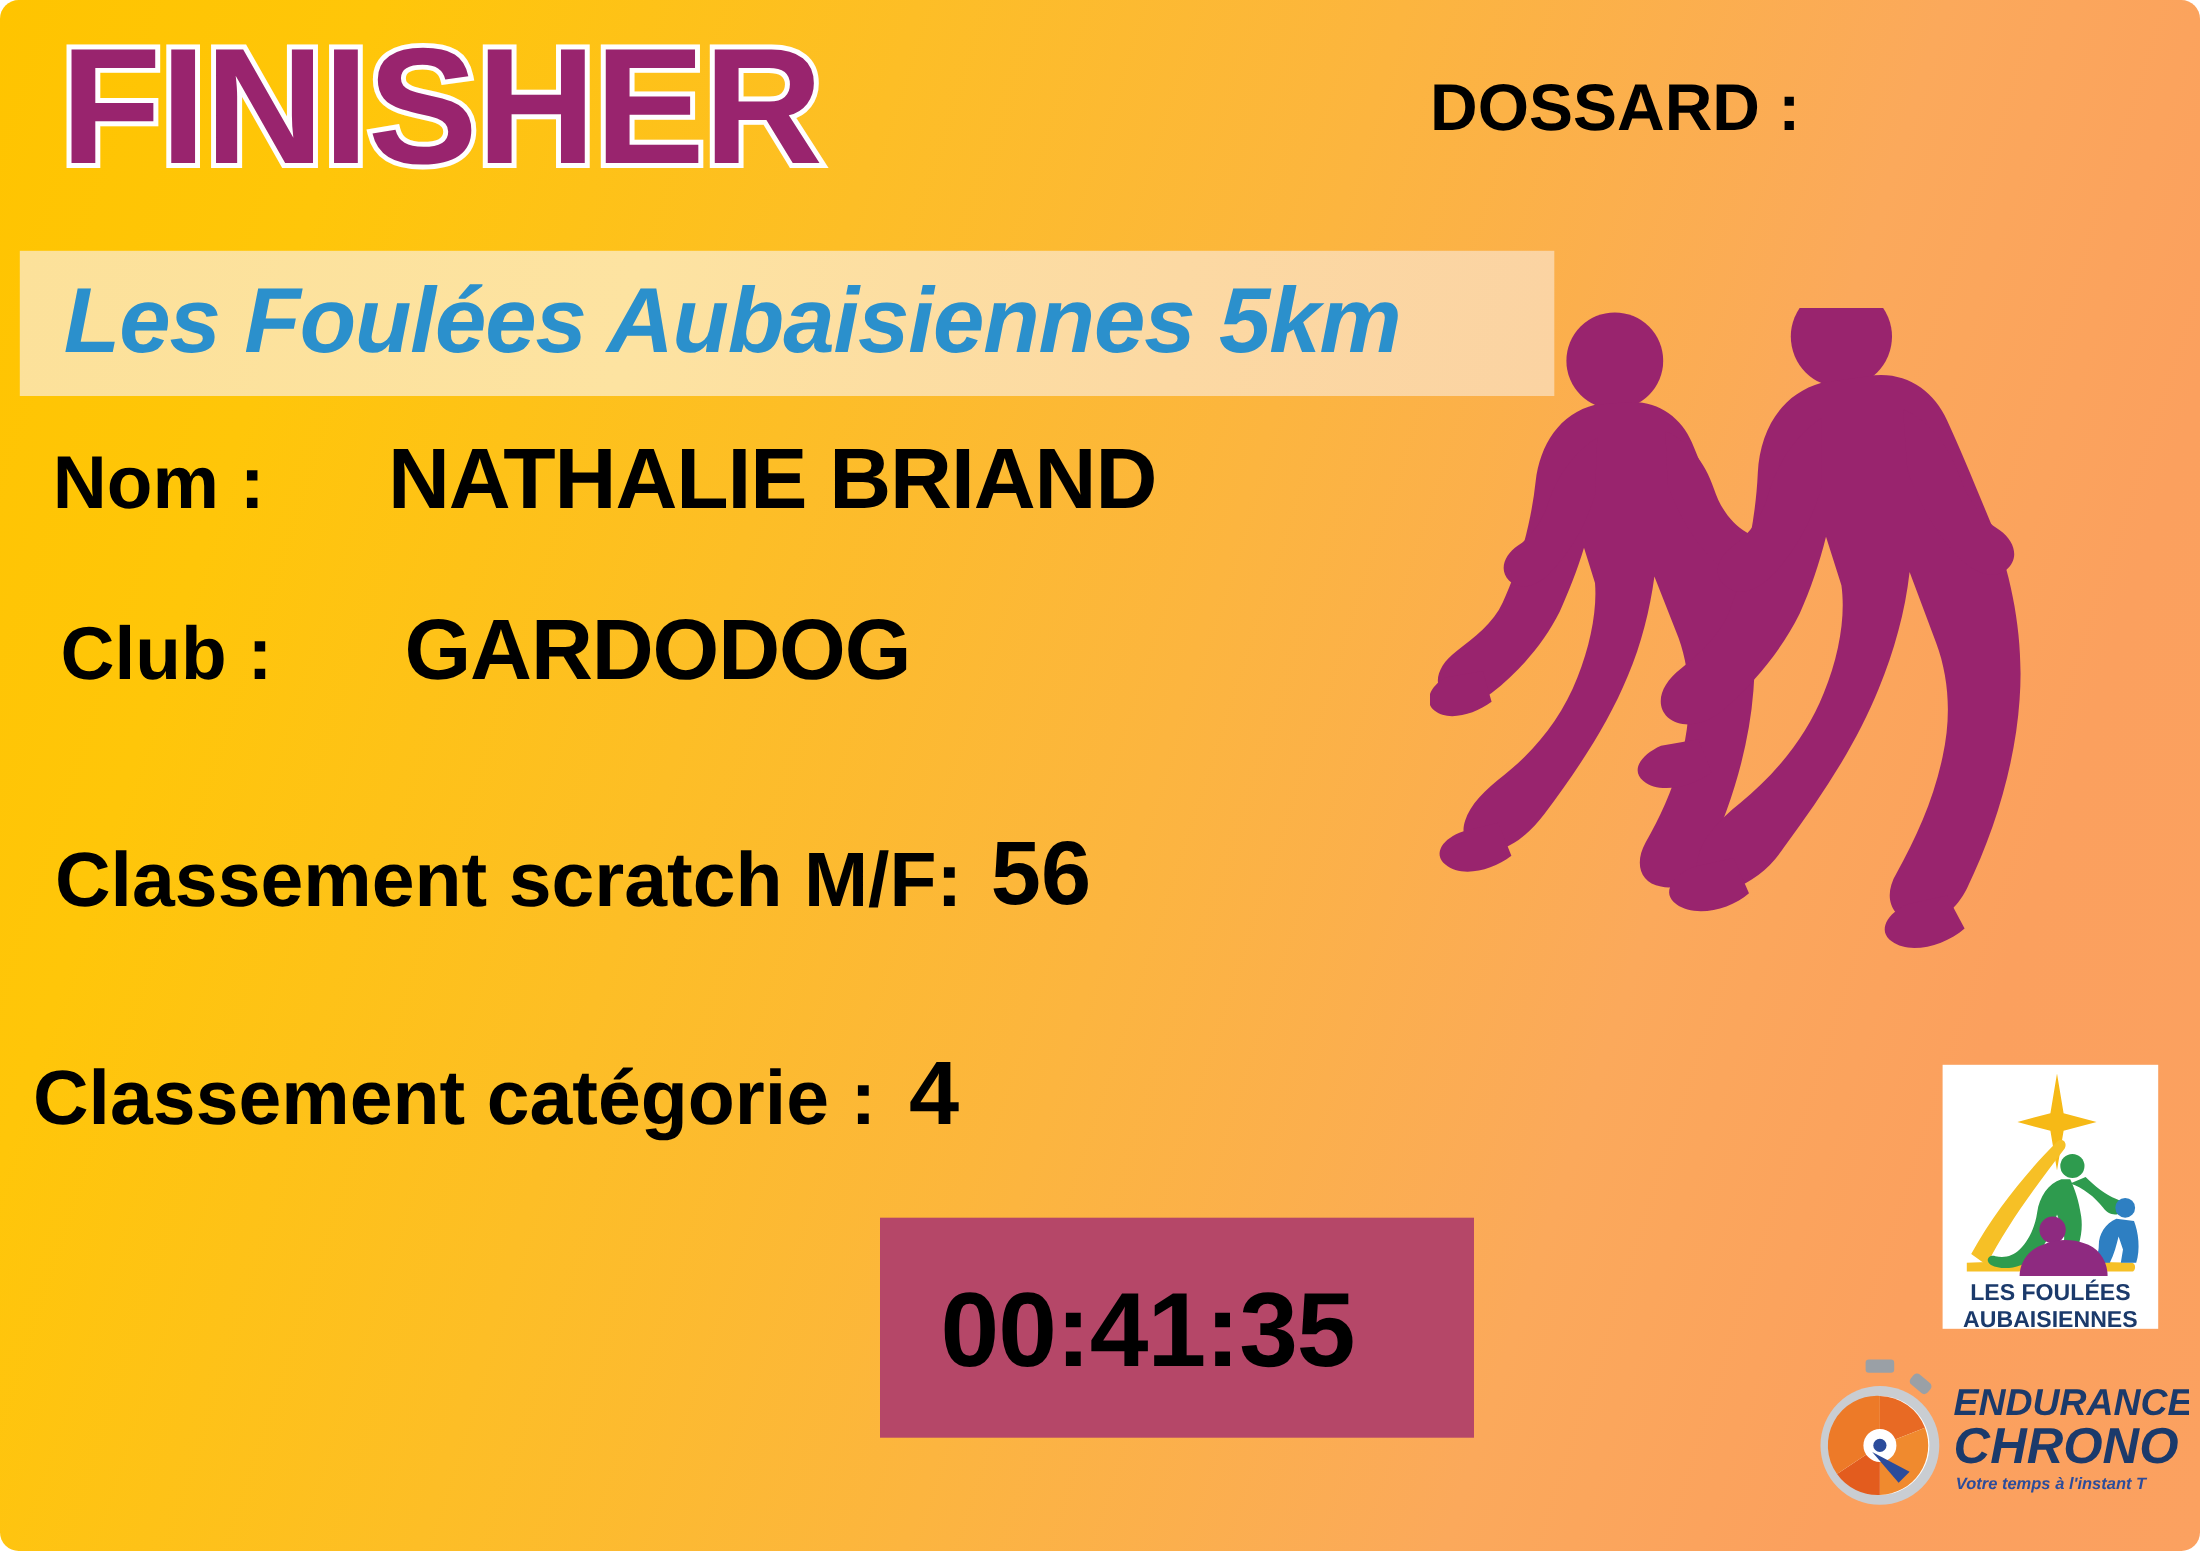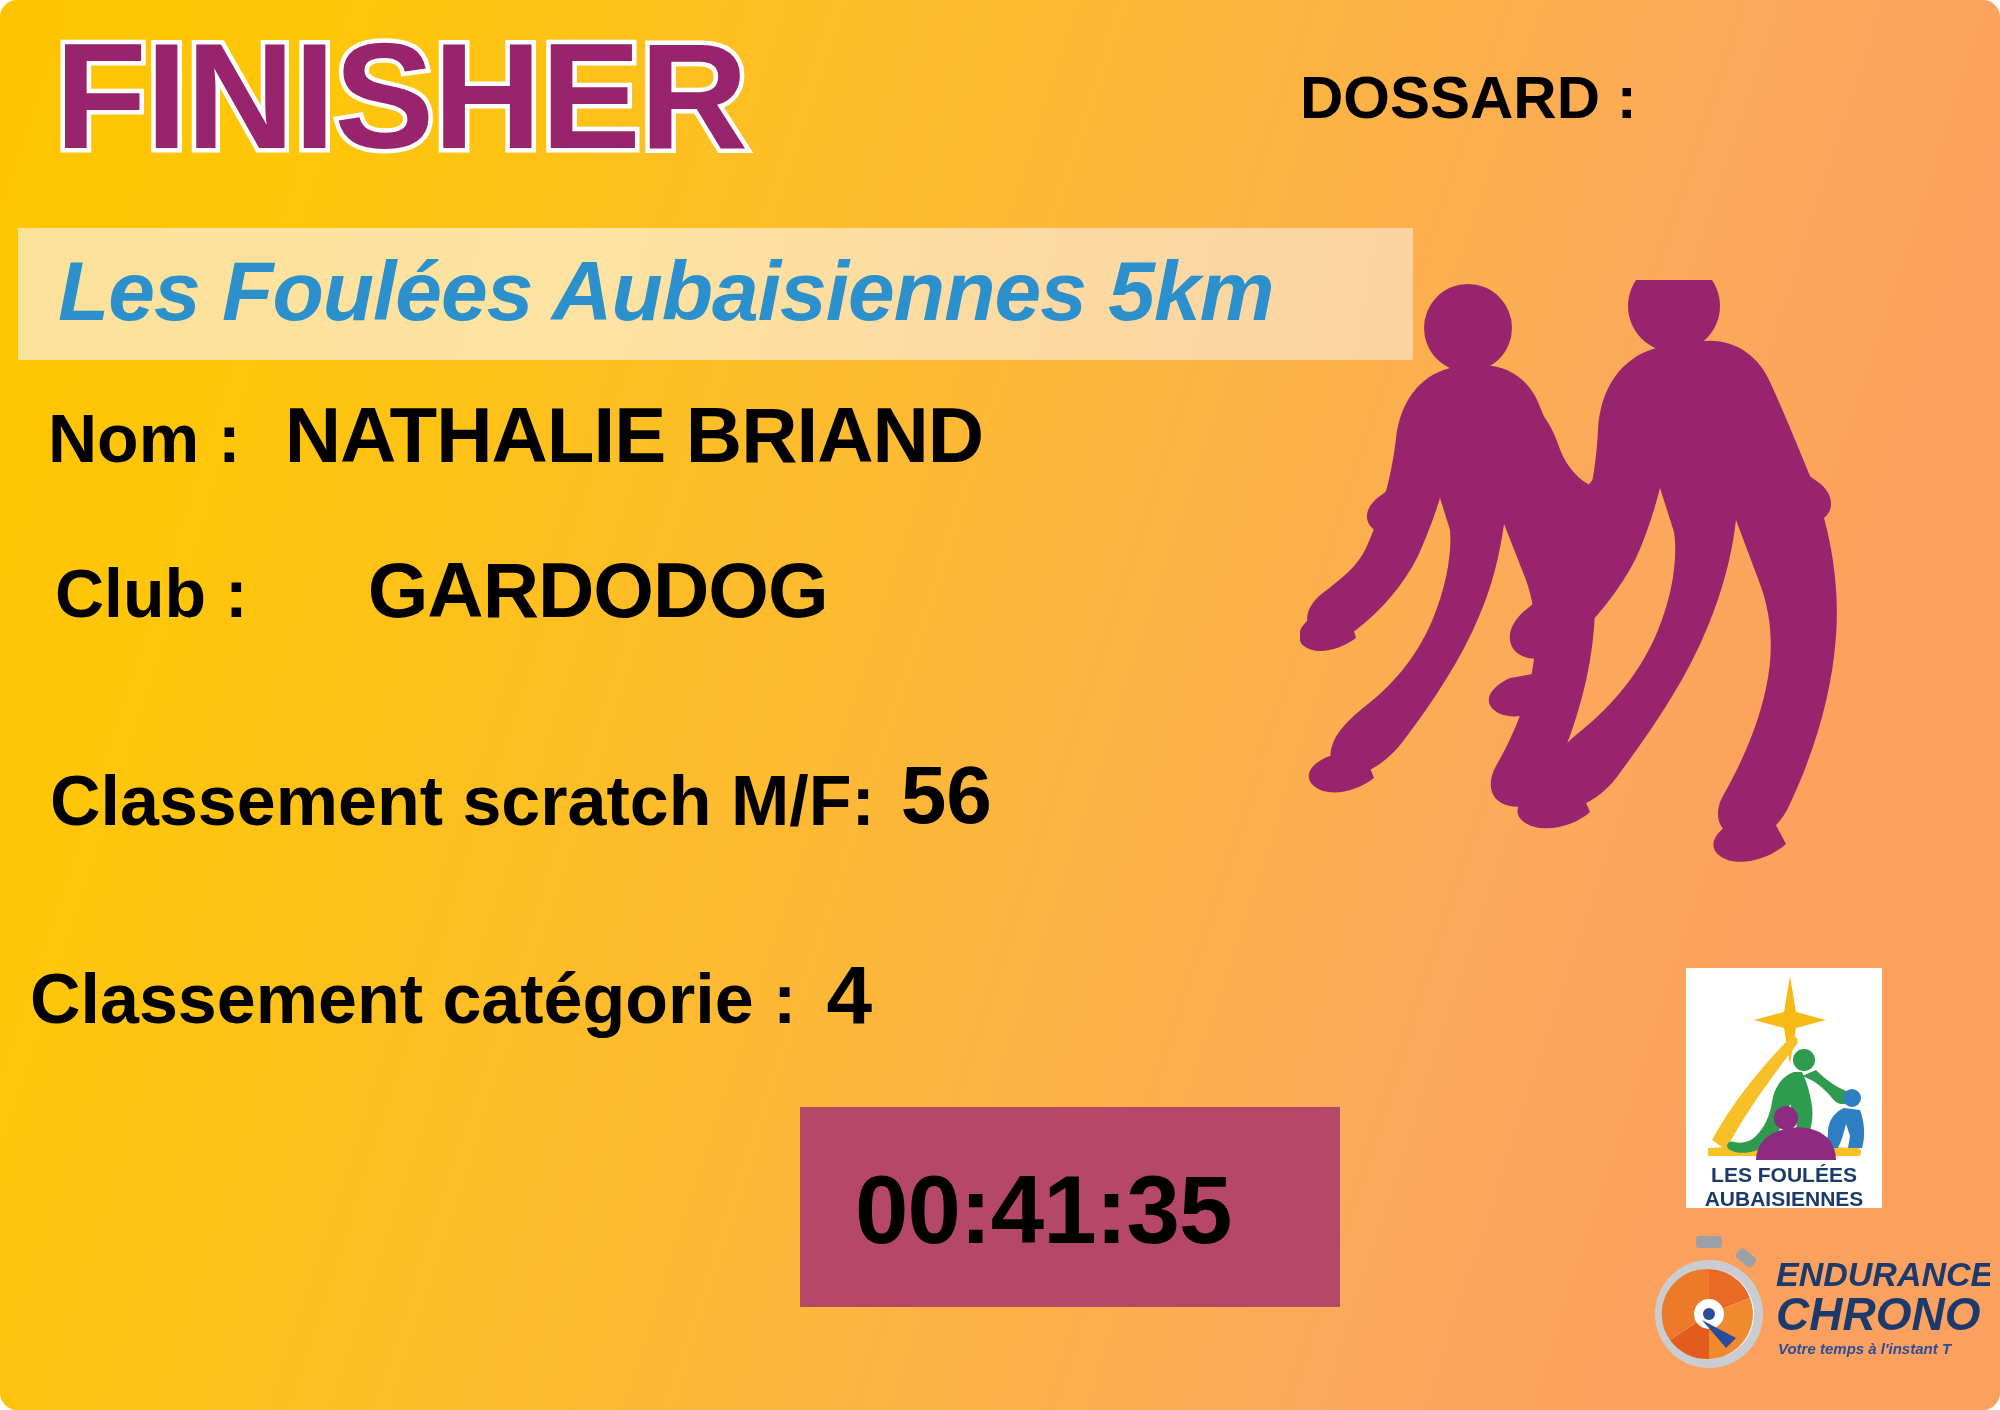--- a/index.html
+++ b/index.html
@@ -92,21 +92,21 @@
     line-height:1.25;
   }
 
   
   .row { position:absolute; white-space:nowrap; color:#000; }
   .label { font-weight:bold; display:inline-block; }
   .value { font-weight:bold; display:inline-block; }
 
   #row-nom     { left:48px; top:390px; font-size:78px; }
   #row-nom .label { font-size:68px; }
-  #row-nom .value { margin-left:44px; font-size:78px; letter-spacing:-1px; }
+  #row-nom .value { margin-left:112px; font-size:78px; letter-spacing:-1px; }
 
   #row-club    { left:55px; top:545px; font-size:78px; }
   #row-club .label { font-size:68px; }
   #row-club .value { margin-left:120px; font-size:78px; letter-spacing:-1px; }
 
   #row-scratch { left:50px; top:748px; }
   #row-scratch .label { font-size:70px; }
   #row-scratch .value { margin-left:26px; font-size:82px; vertical-align:2px; }
 
   #row-cat     { left:30px; top:948px; }
@@ -131,21 +131,21 @@
     font-size:96px;
     font-weight:bold;
     color:#000;
     letter-spacing:-1px;
     white-space:nowrap;
   }
 
   
   #foulees-logo {
     position:absolute;
-    left:1686px; top:968px;
+    left:1766px; top:968px;
     width:196px; height:240px;
     background:#FFFFFF;
   }
   
   #chrono-logo {
     position:absolute;
     left:1640px; top:1230px;
     width:350px; height:150px;
   }
 </style>

